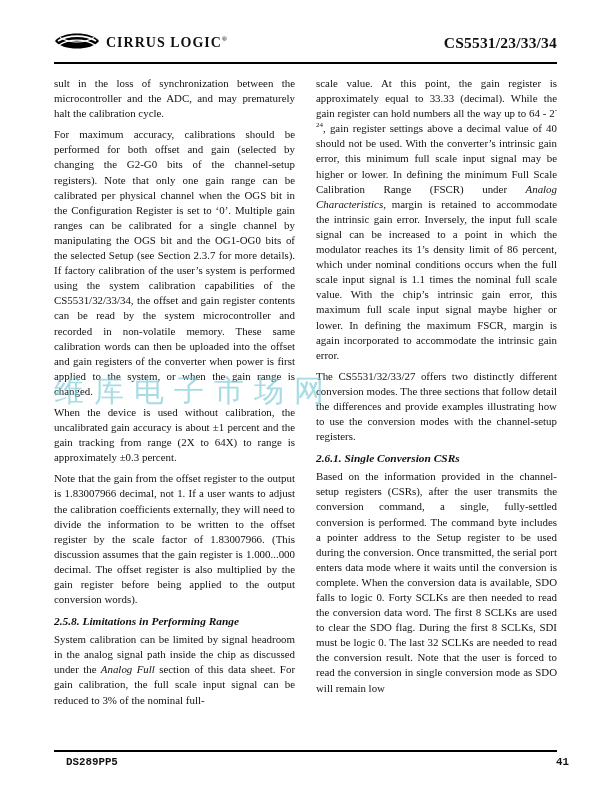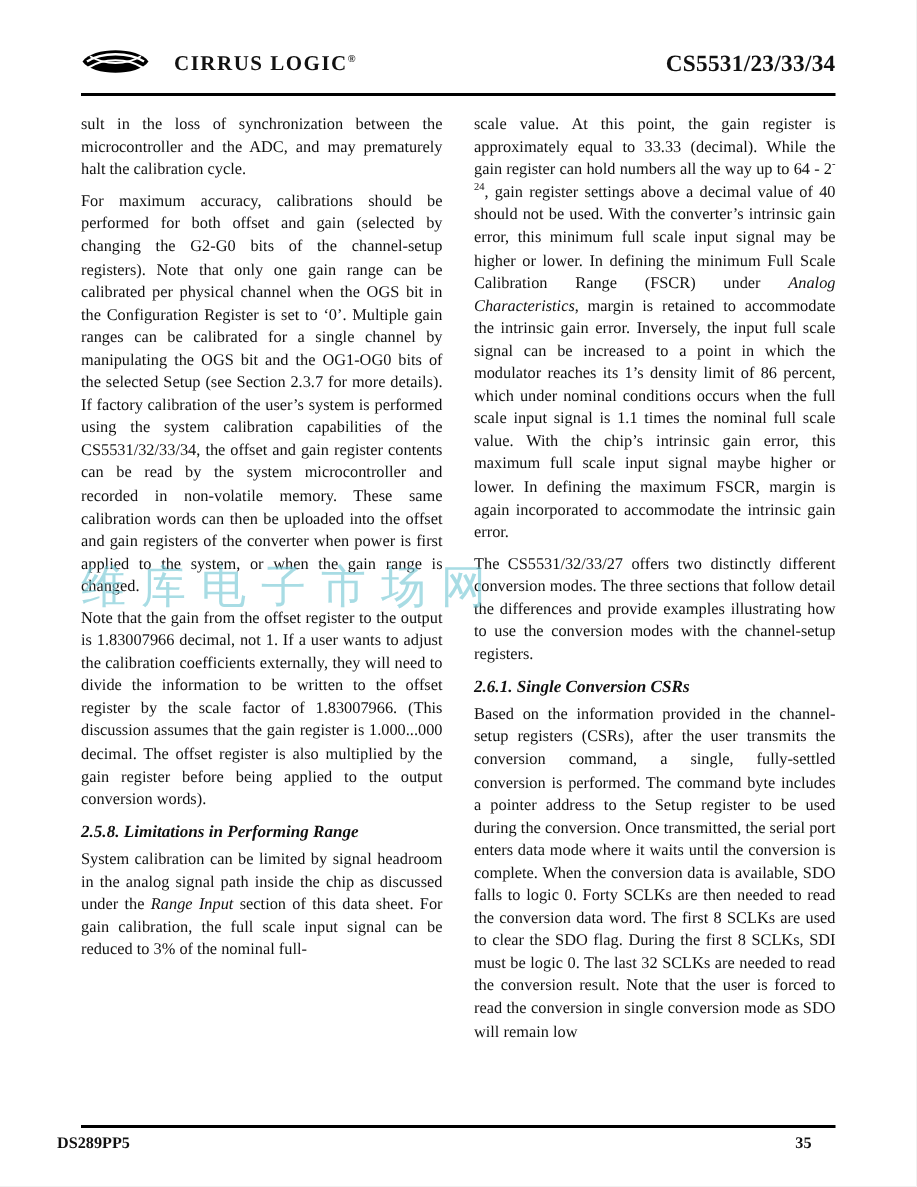--- a/index.html
+++ b/index.html
@@ -4,21 +4,21 @@
 <style>
   html,body { margin:0; padding:0; background:#e8e8e8; }
   .page {
     position:relative; width:611px; height:791px; margin:0 auto;
     background:#ffffff; overflow:hidden;
     font-family:"Liberation Serif", serif; color:#111;
   }
   
   .header { position:absolute; top:27px; left:54px; width:503px; height:32px;
             display:flex; justify-content:space-between; align-items:center; }
-  .brand-wrap { display:flex; align-items:center; gap:16px; }
+  .brand-wrap { display:flex; align-items:center; gap:6px; }
   .brand-text { font-weight:bold; font-size:14px; letter-spacing:1px; }
   .brand-reg { font-size:7px; vertical-align:super; }
   .part-number { font-weight:bold; font-size:15.5px; letter-spacing:0.2px; }
   .rule { position:absolute; left:54px; width:503px; height:2px; background:#000; }
   .header-rule { top:62px; }
   .footer-rule { top:750px; }
   
   .columns { position:absolute; top:76px; left:54px; width:503px;
              display:flex; gap:21px;font-family:Liberation Serif, serif; }
   .col { width:241px; }
@@ -31,22 +31,22 @@
   .para sup { font-size:7px; line-height:0; vertical-align:super; }
   
   .watermark {
     position:absolute; top:371px; left:54px; z-index:5;
     font-family:"DejaVu Sans", sans-serif;
     font-size:30px; letter-spacing:10px;
     color:rgba(122,201,214,0.65);
     pointer-events:none; white-space:nowrap;
   }
   
-  .footer { position:absolute; top:756px; left:38px; width:503px;
-            display:flex; justify-content:space-between; }
+  .footer { position:absolute; top:756px; left:66px; width:503px;
+            display:flex; justify-content:space-between;font-family:Liberation Mono, monospace; }
   .footer-text { font-weight:bold; font-size:10.8px; }
 </style>
 </head>
 <body>
 
 <div class="page">
 
   <div class="header">
     <div class="brand-wrap">
       <span>
@@ -61,34 +61,35 @@
     </div>
     <div class="part-number">CS5531/23/33/34</div>
   </div>
 
   <div class="rule header-rule"></div>
 
   <div class="columns">
     <div class="col">
         <p class="para"><span>sult in the loss of synchronization between the microcontroller and the ADC, and may prematurely halt the calibration cycle.</span></p>
         <p class="para"><span>For maximum accuracy, calibrations should be performed for both offset and gain (selected by changing the G2-G0 bits of the channel-setup registers). Note that only one gain range can be calibrated per physical channel when the OGS bit in the Configuration Register is set to ‘0’. Multiple gain ranges can be calibrated for a single channel by manipulating the OGS bit and the OG1-OG0 bits of the selected Setup (see Section 2.3.7 for more details). If factory calibration of the user’s system is performed using the system calibration capabilities of the CS5531/32/33/34, the offset and gain register contents can be read by the system microcontroller and recorded in non-volatile memory. These same calibration words can then be uploaded into the offset and gain registers of the converter when power is first applied to the system, or when the gain range is changed.</span></p>
+        <p class="para"><span>When the device is used without calibration, the uncalibrated gain accuracy is about ±1 percent and the gain tracking from range (2X to 64X) to range is approximately ±0.3 percent.</span></p>
         <p class="para"><span>Note that the gain from the offset register to the output is 1.83007966 decimal, not 1. If a user wants to adjust the calibration coefficients externally, they will need to divide the information to be written to the offset register by the scale factor of 1.83007966. (This discussion assumes that the gain register is 1.000...000 decimal. The offset register is also multiplied by the gain register before being applied to the output conversion words).</span></p>
         <div class="heading-bold-italic"><span>2.5.8. Limitations in Performing Range</span></div>
-        <p class="para"><span>System calibration can be limited by signal headroom in the analog signal path inside the chip as discussed under the </span><i>Range Input</i><span> section of this data sheet. For gain calibration, the full scale input signal can be reduced to 3% of the nominal full-</span></p>
+        <p class="para"><span>System calibration can be limited by signal headroom in the analog signal path inside the chip as discussed under the </span><i>Analog Full</i><span> section of this data sheet. For gain calibration, the full scale input signal can be reduced to 3% of the nominal full-</span></p>
       </div>
     <div class="col">
         <p class="para"><span>scale value. At this point, the gain register is approximately equal to 33.33 (decimal). While the gain register can hold numbers all the way up to 64 - 2</span><sup>-24</sup><span>, gain register settings above a decimal value of 40 should not be used. With the converter’s intrinsic gain error, this minimum full scale input signal may be higher or lower. In defining the minimum Full Scale Calibration Range (FSCR) under </span><i>Analog Characteristics</i><span>, margin is retained to accommodate the intrinsic gain error. Inversely, the input full scale signal can be increased to a point in which the modulator reaches its 1’s density limit of 86 percent, which under nominal conditions occurs when the full scale input signal is 1.1 times the nominal full scale value. With the chip’s intrinsic gain error, this maximum full scale input signal maybe higher or lower. In defining the maximum FSCR, margin is again incorporated to accommodate the intrinsic gain error.</span></p>
         <p class="para"><span>The CS5531/32/33/27 offers two distinctly different conversion modes. The three sections that follow detail the differences and provide examples illustrating how to use the conversion modes with the channel-setup registers.</span></p>
         <div class="heading-bold-italic"><span>2.6.1. Single Conversion CSRs</span></div>
         <p class="para"><span>Based on the information provided in the channel-setup registers (CSRs), after the user transmits the conversion command, a single, fully-settled conversion is performed. The command byte includes a pointer address to the Setup register to be used during the conversion. Once transmitted, the serial port enters data mode where it waits until the conversion is complete. When the conversion data is available, SDO falls to logic 0. Forty SCLKs are then needed to read the conversion data word. The first 8 SCLKs are used to clear the SDO flag. During the first 8 SCLKs, SDI must be logic 0. The last 32 SCLKs are needed to read the conversion result. Note that the user is forced to read the conversion in single conversion mode as SDO will remain low</span></p>
       </div>
   </div>
 
   <div class="watermark">维库电子市场网</div>
 
   <div class="rule footer-rule"></div>
 
   <div class="footer">
     <span class="footer-text">DS289PP5</span>
-    <span class="footer-text">35</span>
+    <span class="footer-text">41</span>
   </div>
 
 </div>
 
 </body></html>

